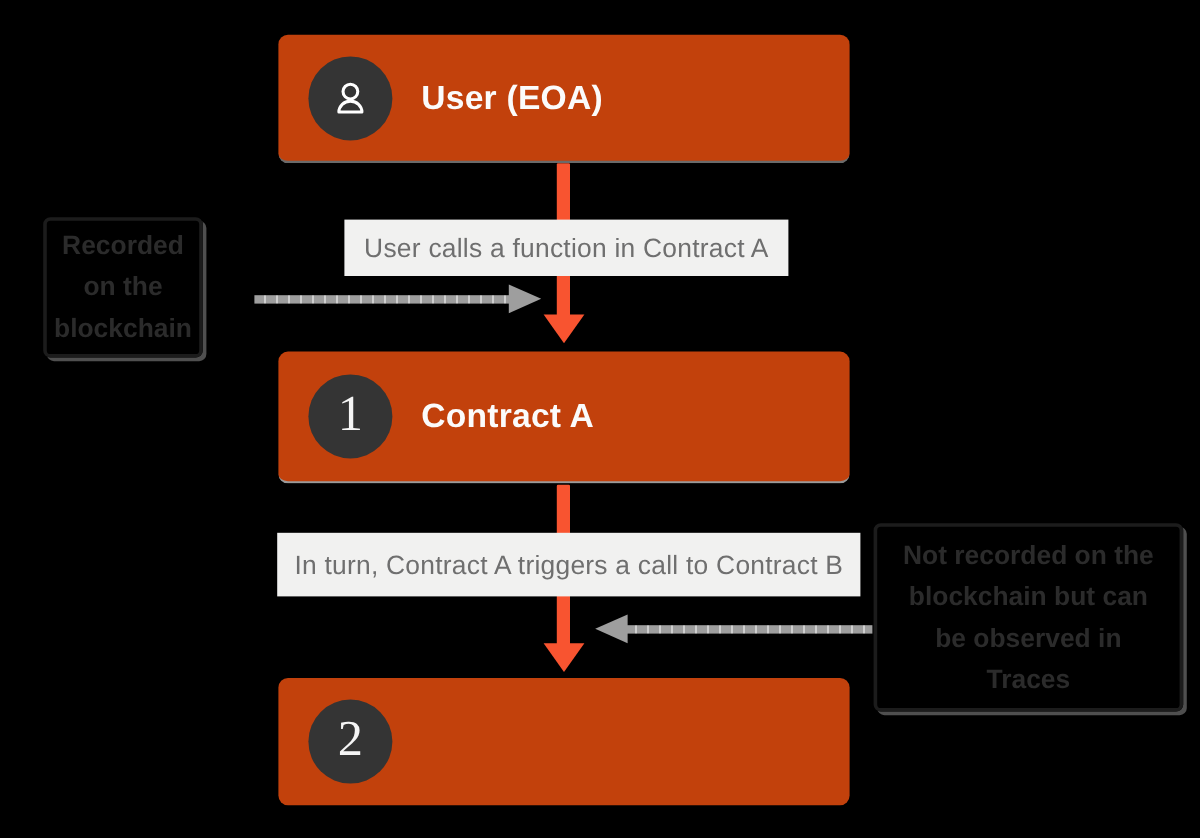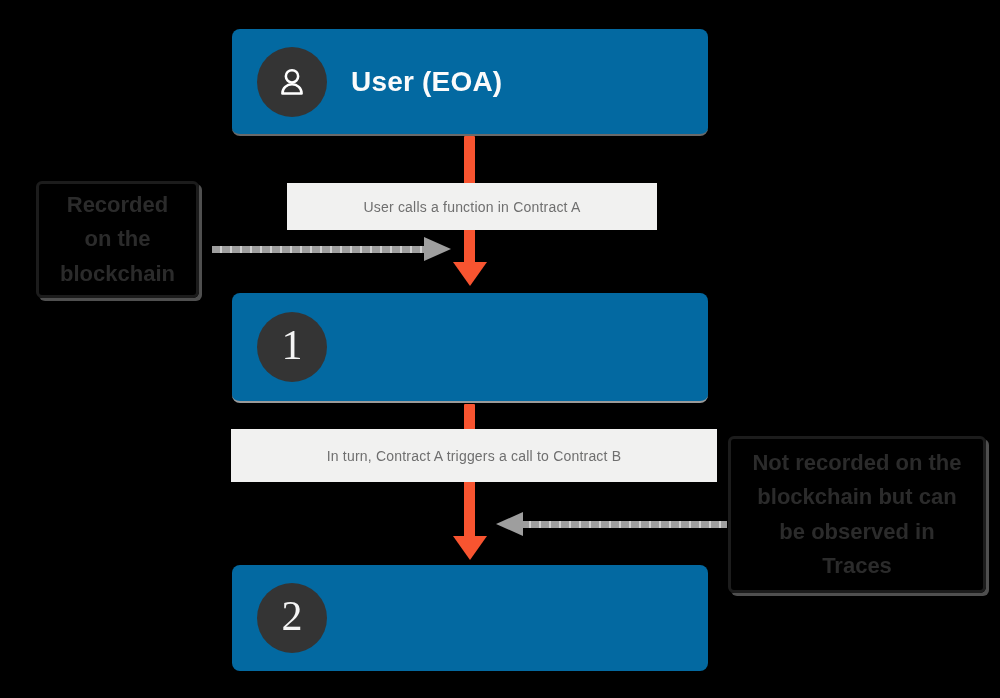--- a/index.html
+++ b/index.html
@@ -3,21 +3,21 @@
 <meta charset="utf-8">
 <style>
   html,body{margin:0;padding:0;background:#000;}
   .stage{
     position:relative;width:1000px;height:698px;background:#000;overflow:hidden;
     font-family:"Liberation Sans", sans-serif;
   }
   
   .node{
     position:absolute;left:232px;width:476px;height:107px;
-    background:#0369a1;border-radius:8px;
+    background:#c2410c;border-radius:8px;
     display:flex;align-items:center;gap:24px;padding-left:25px;
     box-sizing:border-box;z-index:3;
   }
   .node.has-underline{border-bottom:2px solid #6a6a6a;}
   .node.bright-underline{border-bottom:2px solid #9a9a9a;}
   .badge{
     width:70px;height:70px;border-radius:50%;background:#343434;
     display:flex;align-items:center;justify-content:center;flex:0 0 auto;
   }
   .badge-number{
@@ -33,21 +33,21 @@
   }
   .flow-head{
     position:absolute;width:0;height:0;z-index:1;
     border-left:17px solid transparent;border-right:17px solid transparent;
     border-top:24px solid #F85430;
   }
   
   .edge-label{
     position:absolute;background:#F1F1F0;color:#6F6F6F;
     display:flex;align-items:center;justify-content:center;
-    font-size:14px;z-index:2;letter-spacing:.2px;
+    font-size:22px;z-index:2;letter-spacing:.2px;
   }
   
   .annotation{
     position:absolute;border:3px solid #1C1C1C;border-radius:6px;
     background:transparent;color:#2B2B2B;
     display:flex;align-items:center;justify-content:center;text-align:center;
     font-size:22px;font-weight:700;line-height:1.55;white-space:pre-line;
     box-sizing:border-box;z-index:2;
     box-shadow:3px 3px 0 rgba(245,245,245,.32);
   }
@@ -84,34 +84,35 @@
       <svg class="avatar-svg" viewBox="0 0 24 24" fill="none" stroke="#ffffff" stroke-width="1.7" stroke-linecap="round" stroke-linejoin="round">
         <circle cx="12" cy="8.2" r="4.1"></circle>
         <path d="M5.6 19.6 a6.4 6.1 0 0 1 12.8 0 Z"></path>
       </svg>
     </div>
     <div class="node-title">User (EOA)</div>
   </div>
 
   <div class="edge-label" style="left:287px;top:183px;width:370px;height:47px;">User calls a function in Contract A</div>
 
-  <div class="annotation" style="left:36px;top:181px;width:163px;height:117px;">Recorded
+  <div class="annotation" style="left:36px;top:181px;width:133px;height:117px;">Recorded
 on the
 blockchain</div>
 
   <div class="gray-shaft" style="left:212px;top:246px;width:214px;"></div>
   <div class="gray-head right" style="left:424px;top:237px;"></div>
 
   <div class="node bright-underline" style="top:293px;height:110px;">
     <div class="badge">
       <span class="badge-number">1</span>
     </div>
+    <div class="node-title">Contract A</div>
   </div>
 
-  <div class="edge-label" style="left:231px;top:429px;width:486px;height:53px;">In turn, Contract A triggers a call to Contract B</div>
+  <div class="edge-label" style="left:231px;top:444px;width:486px;height:53px;">In turn, Contract A triggers a call to Contract B</div>
 
   <div class="annotation" style="left:728px;top:436px;width:258px;height:157px;">Not recorded on the
 blockchain but can
 be observed in
 Traces</div>
 
   <div class="gray-head left" style="left:496px;top:512px;"></div>
   <div class="gray-shaft" style="left:521px;top:521px;width:206px;"></div>
 
   <div class="node" style="top:565px;height:106px;">

